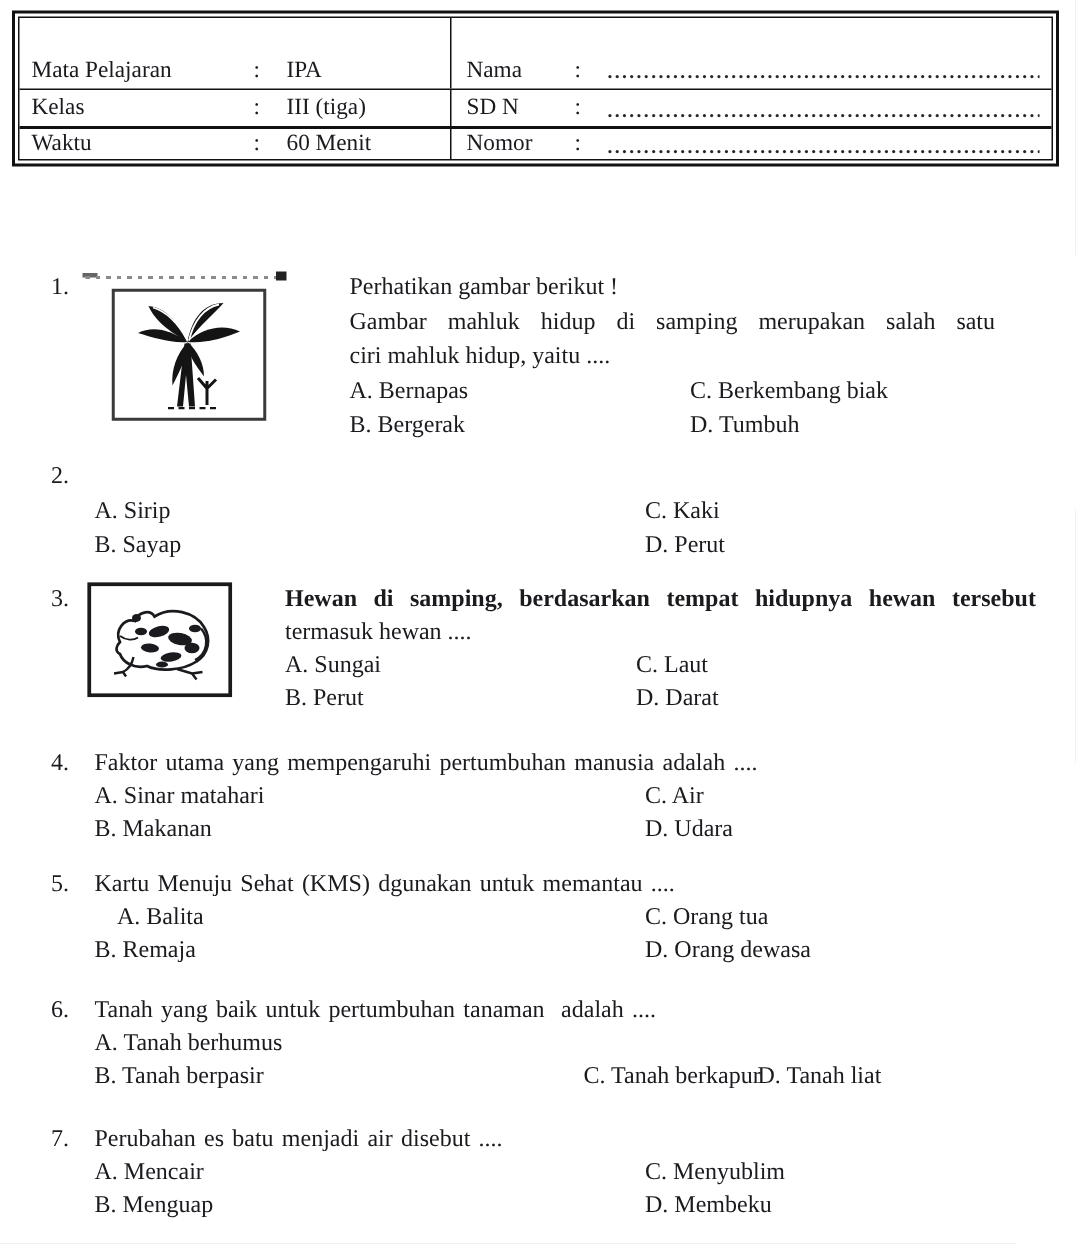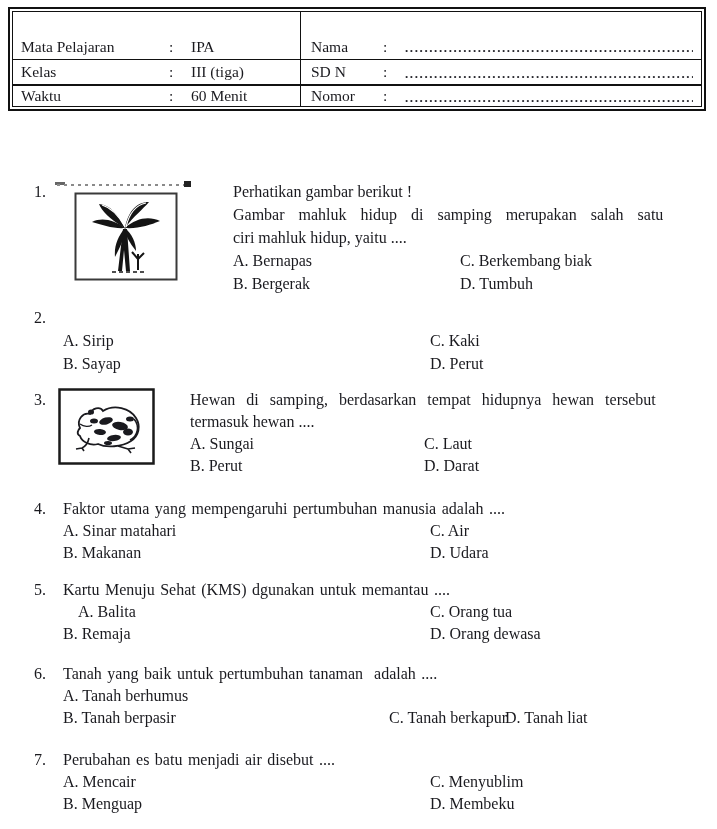--- a/index.html
+++ b/index.html
@@ -30,21 +30,21 @@
   .rlbl { display:inline-block; width:72px; }
   .dots { flex:1; overflow:hidden; letter-spacing:1.6px; font-weight:bold;
           color:#26262c; font-size:13px !important; padding-top:4px; }
   
   .instr { position:absolute; left:10px; top:136px; font-size:16px; font-weight:bold;
            white-space:pre; word-spacing:1px; }
   
   .abs { position:absolute; font-size:16px; line-height:18px; white-space:pre; }
   .qt  { word-spacing:1.5px; }
   .just-wide { word-spacing:10px; }
-  .just-med  { word-spacing:7px; }
+  .just-med  { word-spacing:7px;font-weight:bold; }
   
   .imgbox { position:absolute; }
   .imgbox svg { display:block; }
   
   .art-dotline { position:absolute; left:57px; top:184px; width:128px; height:2px;
     background:repeating-linear-gradient(90deg,#8a8a8a 0 3px, transparent 3px 7px); }
   .art-handle  { position:absolute; left:184px; top:181px; width:7px; height:6px; background:#222; }
   .art-dash    { position:absolute; left:55px; top:182px; width:10px; height:3px; background:#666; }
 </style>
 </head>

